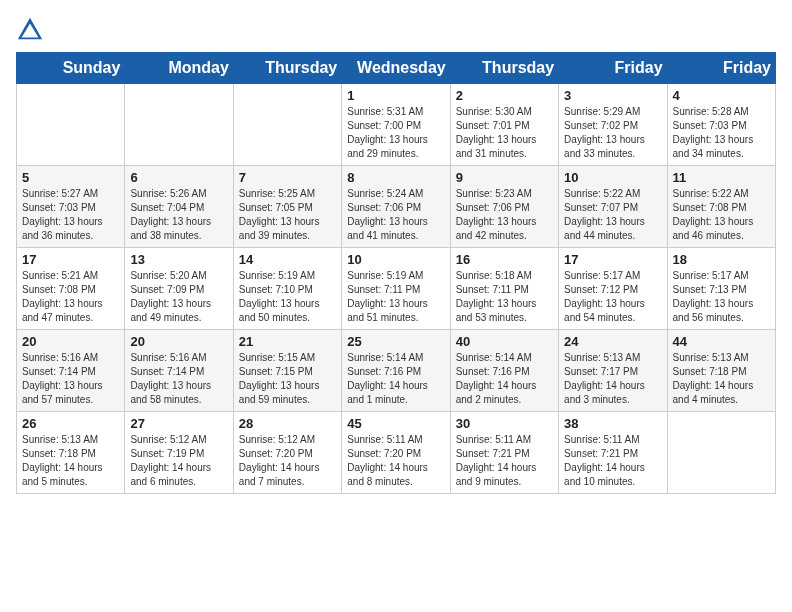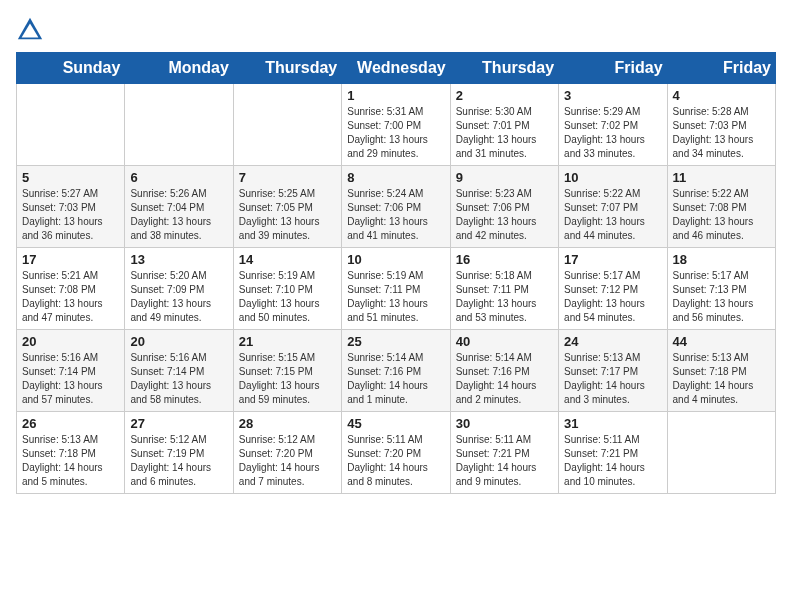--- a/index.html
+++ b/index.html
@@ -247,19 +247,19 @@
         </td>
         <td>
           <div class="day-num">45</div>
           <div class="day-detail">Sunrise: 5:11 AM<br>Sunset: 7:20 PM<br>Daylight: 14 hours and 8 minutes.</div>
         </td>
         <td>
           <div class="day-num">30</div>
           <div class="day-detail">Sunrise: 5:11 AM<br>Sunset: 7:21 PM<br>Daylight: 14 hours and 9 minutes.</div>
         </td>
         <td>
-          <div class="day-num">31</div>
+          <div class="day-num">38</div>
           <div class="day-detail">Sunrise: 5:11 AM<br>Sunset: 7:21 PM<br>Daylight: 14 hours and 10 minutes.</div>
         </td>
         <td class="empty"></td>
       </tr>
     </tbody>
 </table>
 
 </body></html>

